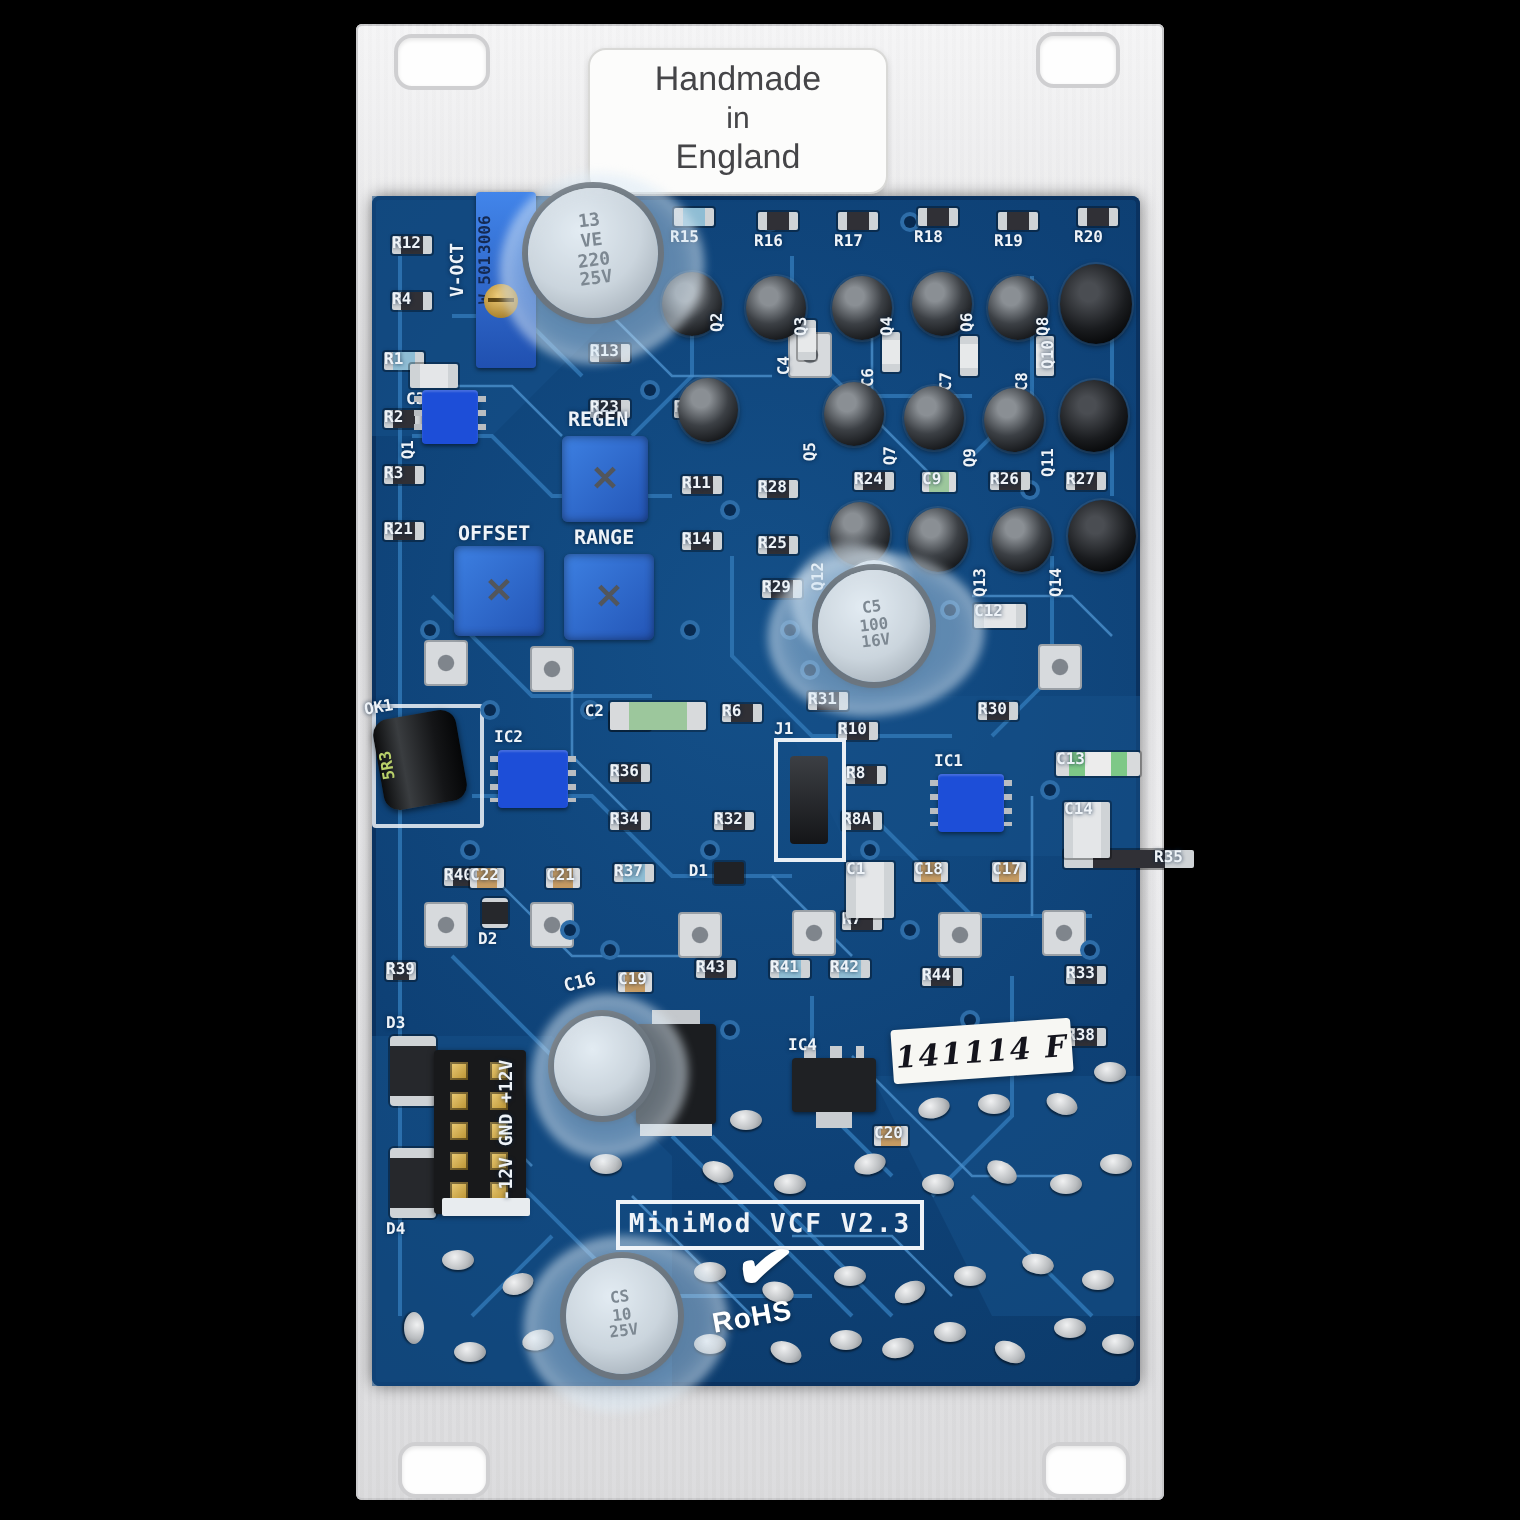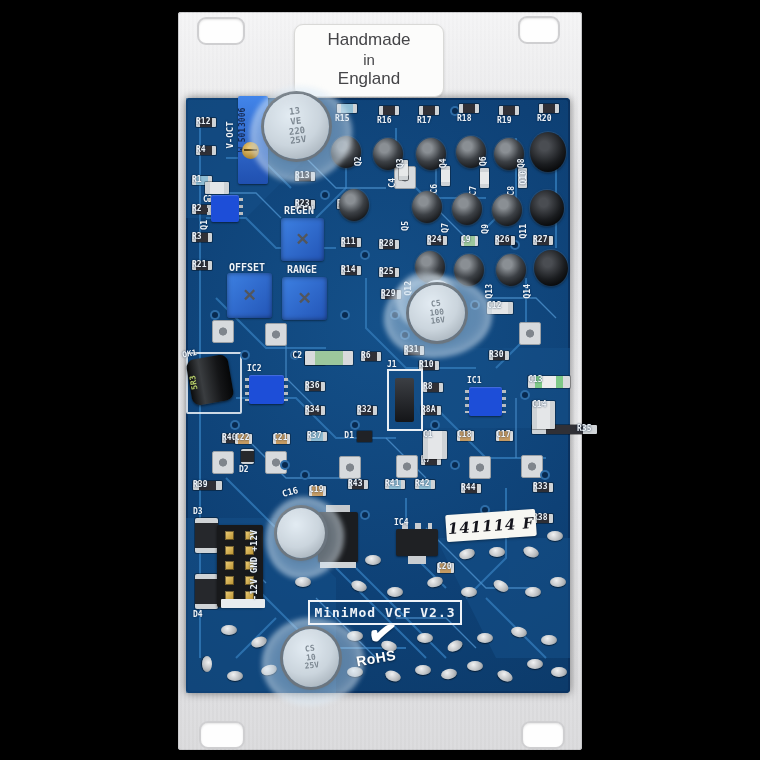--- a/index.html
+++ b/index.html
@@ -359,21 +359,21 @@
       </div>
       <div class="cmp t-res" style="left: 198px; top: 434px; margin-left: 24px;">
         <span class="lbl">R40</span>
       </div>
       <div class="cmp t-res" style="left: 532px; top: 425px; padding-left: 45px;">
         <span class="lbl">R35</span>
       </div>
       <div class="cmp t-res" style="left: 421px; top: 456px;">
         <span class="lbl">R7</span>
       </div>
-      <div class="cmp t-res" style="left: 193px; top: 481px; width: 29px;">
+      <div class="cmp t-res" style="left: 193px; top: 481px; width: 15px;">
         <span class="lbl">R39</span>
       </div>
       <div class="cmp t-res" style="left: 348px; top: 480px;">
         <span class="lbl">R43</span>
       </div>
       <div class="cmp t-res v-blue" style="left: 385px; top: 480px;">
         <span class="lbl">R41</span>
       </div>
       <div class="cmp t-res v-blue" style="left: 415px; top: 480px; text-decoration: underline;">
         <span class="lbl">R42</span>

